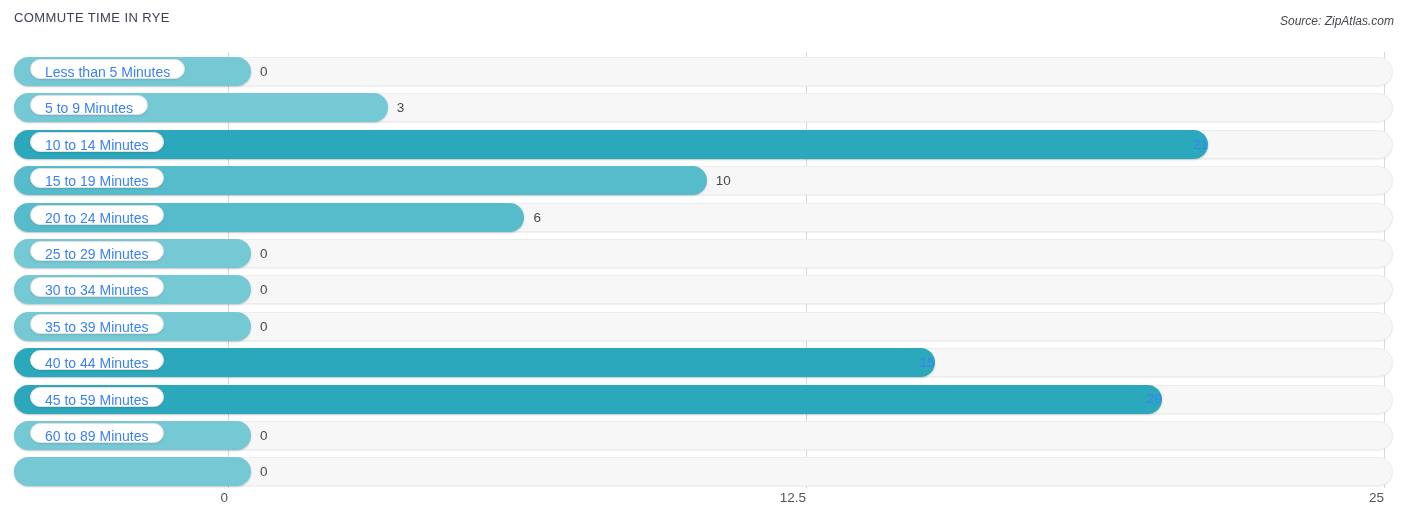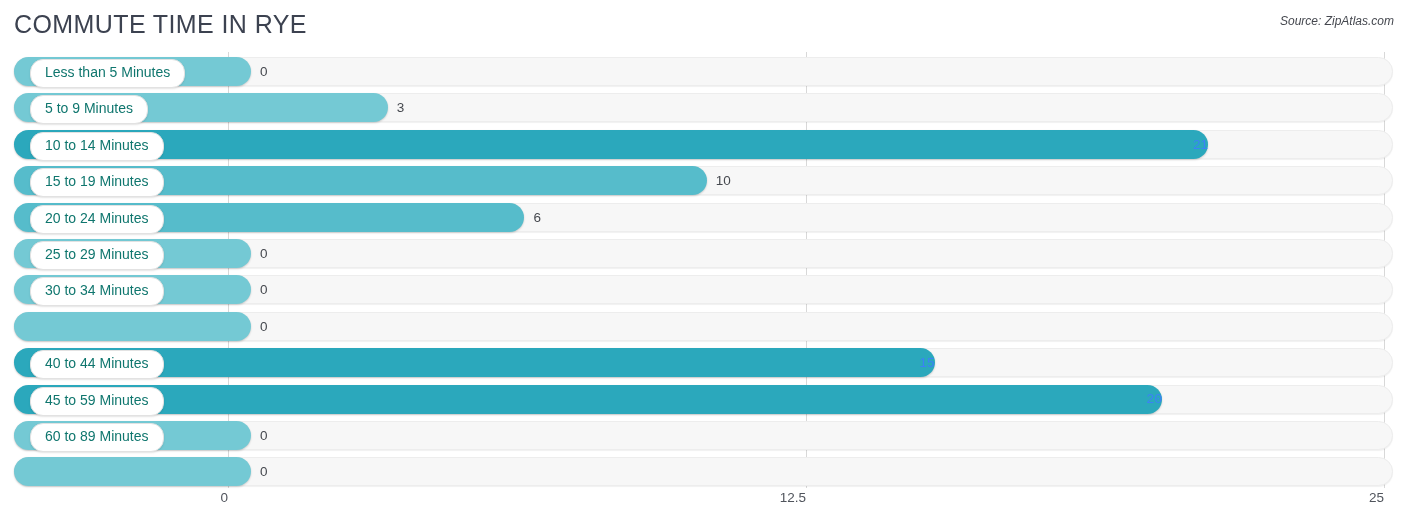--- a/index.html
+++ b/index.html
@@ -8,21 +8,21 @@
     width: 1406px; height: 523px;
     background: #ffffff;
     font-family: "Liberation Sans", sans-serif;
     overflow: hidden;
   }
   #page { position: relative; width: 1406px; height: 523px; background:#fff; }
 
   
   .title {
     position: absolute; left: 14px; top: 10px;
-    font-size: 25px; letter-spacing: .4px;
+    font-size: 13px; letter-spacing: .4px;
     color: #3c4250; font-weight: 400;
     white-space: nowrap;
   }
   .source {
     position: absolute; right: 12px; top: 14px;
     font-size: 12px; font-style: italic;
     color: #45484f; white-space: nowrap;
   }
 
   
@@ -55,27 +55,27 @@
     position: absolute; top: 0; height: 29px;
     line-height: 29px;
     font-size: 13.5px;
     white-space: nowrap;
   }
   .bar-value.inside { color: #3b82f6; transform: translateX(-100%); padding-right: 0; }
   .bar-value.outside { color: #46494f; padding-left: 9px; }
 
   .cat-pill {
     position: absolute; left: 30px; top: 2px;
-    height: 29px; line-height: 25px;
+    height: 20px; line-height: 25px;
     padding: 0 14px;
     background: #ffffff;
     border: 1px solid #e2e2e2;
     border-radius: 13px;
     font-size: 14px;
-    color: #0f766e;
+    color: #3b82f6;
     white-space: nowrap;
     box-shadow: 0 1px 2px rgba(0,0,0,.10);
   }
 
   
   .axis { position: absolute; left: 0; top: 488px; width: 1406px; height: 30px; }
   .tick {
     position: absolute; top: 2px;
     font-size: 13.5px; color: #50545c;
     white-space: nowrap;
@@ -134,20 +134,21 @@
       <div class="row" style="top: 223.4px;">
         <div class="track"></div>
         <div class="bar" style="width: 237px; background: rgb(116, 201, 212);"></div>
         <div class="bar-value outside" style="left: 251px;">0</div>
         <div class="cat-pill">30 to 34 Minutes</div>
       </div>
       <div class="row" style="top: 259.8px;">
         <div class="track"></div>
         <div class="bar" style="width: 237px; background: rgb(116, 201, 212);"></div>
         <div class="bar-value outside" style="left: 251px;">0</div>
+        <div class="cat-pill">35 to 39 Minutes</div>
       </div>
       <div class="row" style="top: 296.2px;">
         <div class="track"></div>
         <div class="bar" style="width: 920.55px; background: rgb(43, 168, 188);"></div>
         <div class="bar-value inside" style="left: 934.55px;">15</div>
         <div class="cat-pill">40 to 44 Minutes</div>
       </div>
       <div class="row" style="top: 332.6px;">
         <div class="track"></div>
         <div class="bar" style="width: 1148.4px; background: rgb(43, 168, 188);"></div>

